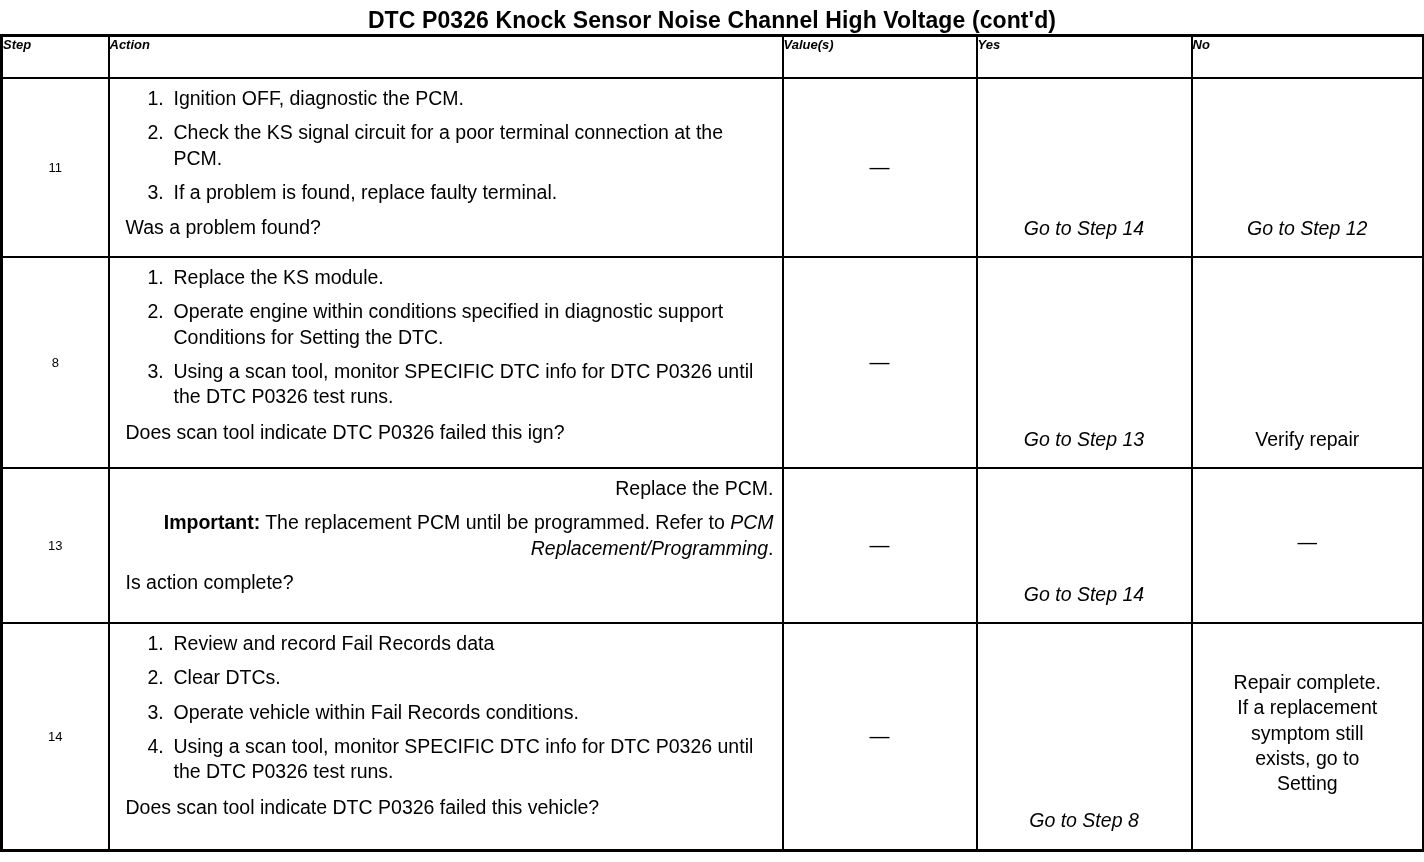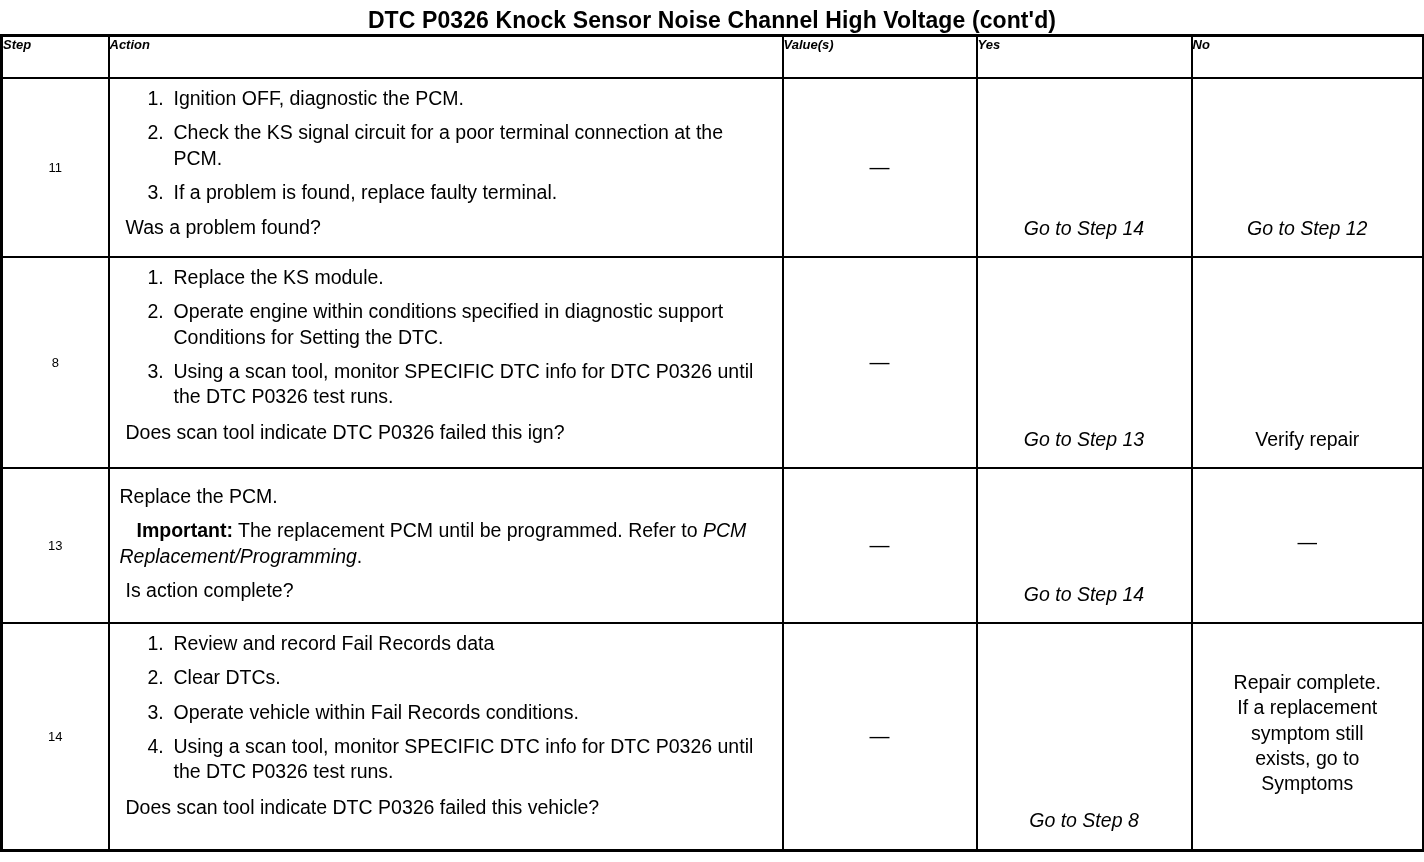--- a/index.html
+++ b/index.html
@@ -82,21 +82,22 @@
     padding-left: 28px;
   }
   .action-list li:last-child { margin-bottom: 0; }
   .li-num {
     flex: 0 0 26px;
     text-align: left;
   }
   .li-txt { flex: 1 1 auto; }
 
   .action-para {
-    margin: 8px 0 9px 0;
+    margin: 0 0 9px 0;
+    text-align: right;
   }
   .action-para:last-child { margin-bottom: 0; }
 
   .action-question {
     margin-top: 9px;
     margin-left: 6px;
   }
   .action-list + .action-question { margin-top: 10px; }
 
   .bold   { font-weight: bold; padding-left: 17px; }
@@ -227,17 +228,17 @@
           </ul>
           <div class="action-question">Does scan tool indicate DTC P0326 failed this vehicle?</div>
         </td>
         <td class="value-cell">—</td>
         <td class="answer-cell"><span class="ans-italic">Go to Step 8</span></td>
         <td class="answer-cell center-v">
           <span class="ans-block">Repair complete.</span>
           <span class="ans-block">If a replacement</span>
           <span class="ans-block">symptom still</span>
           <span class="ans-block">exists, go to</span>
-          <span class="ans-block">Symptoms</span>
+          <span class="ans-block">Setting</span>
         </td>
       </tr>
     </tbody>
 </table>
 
 </body></html>

